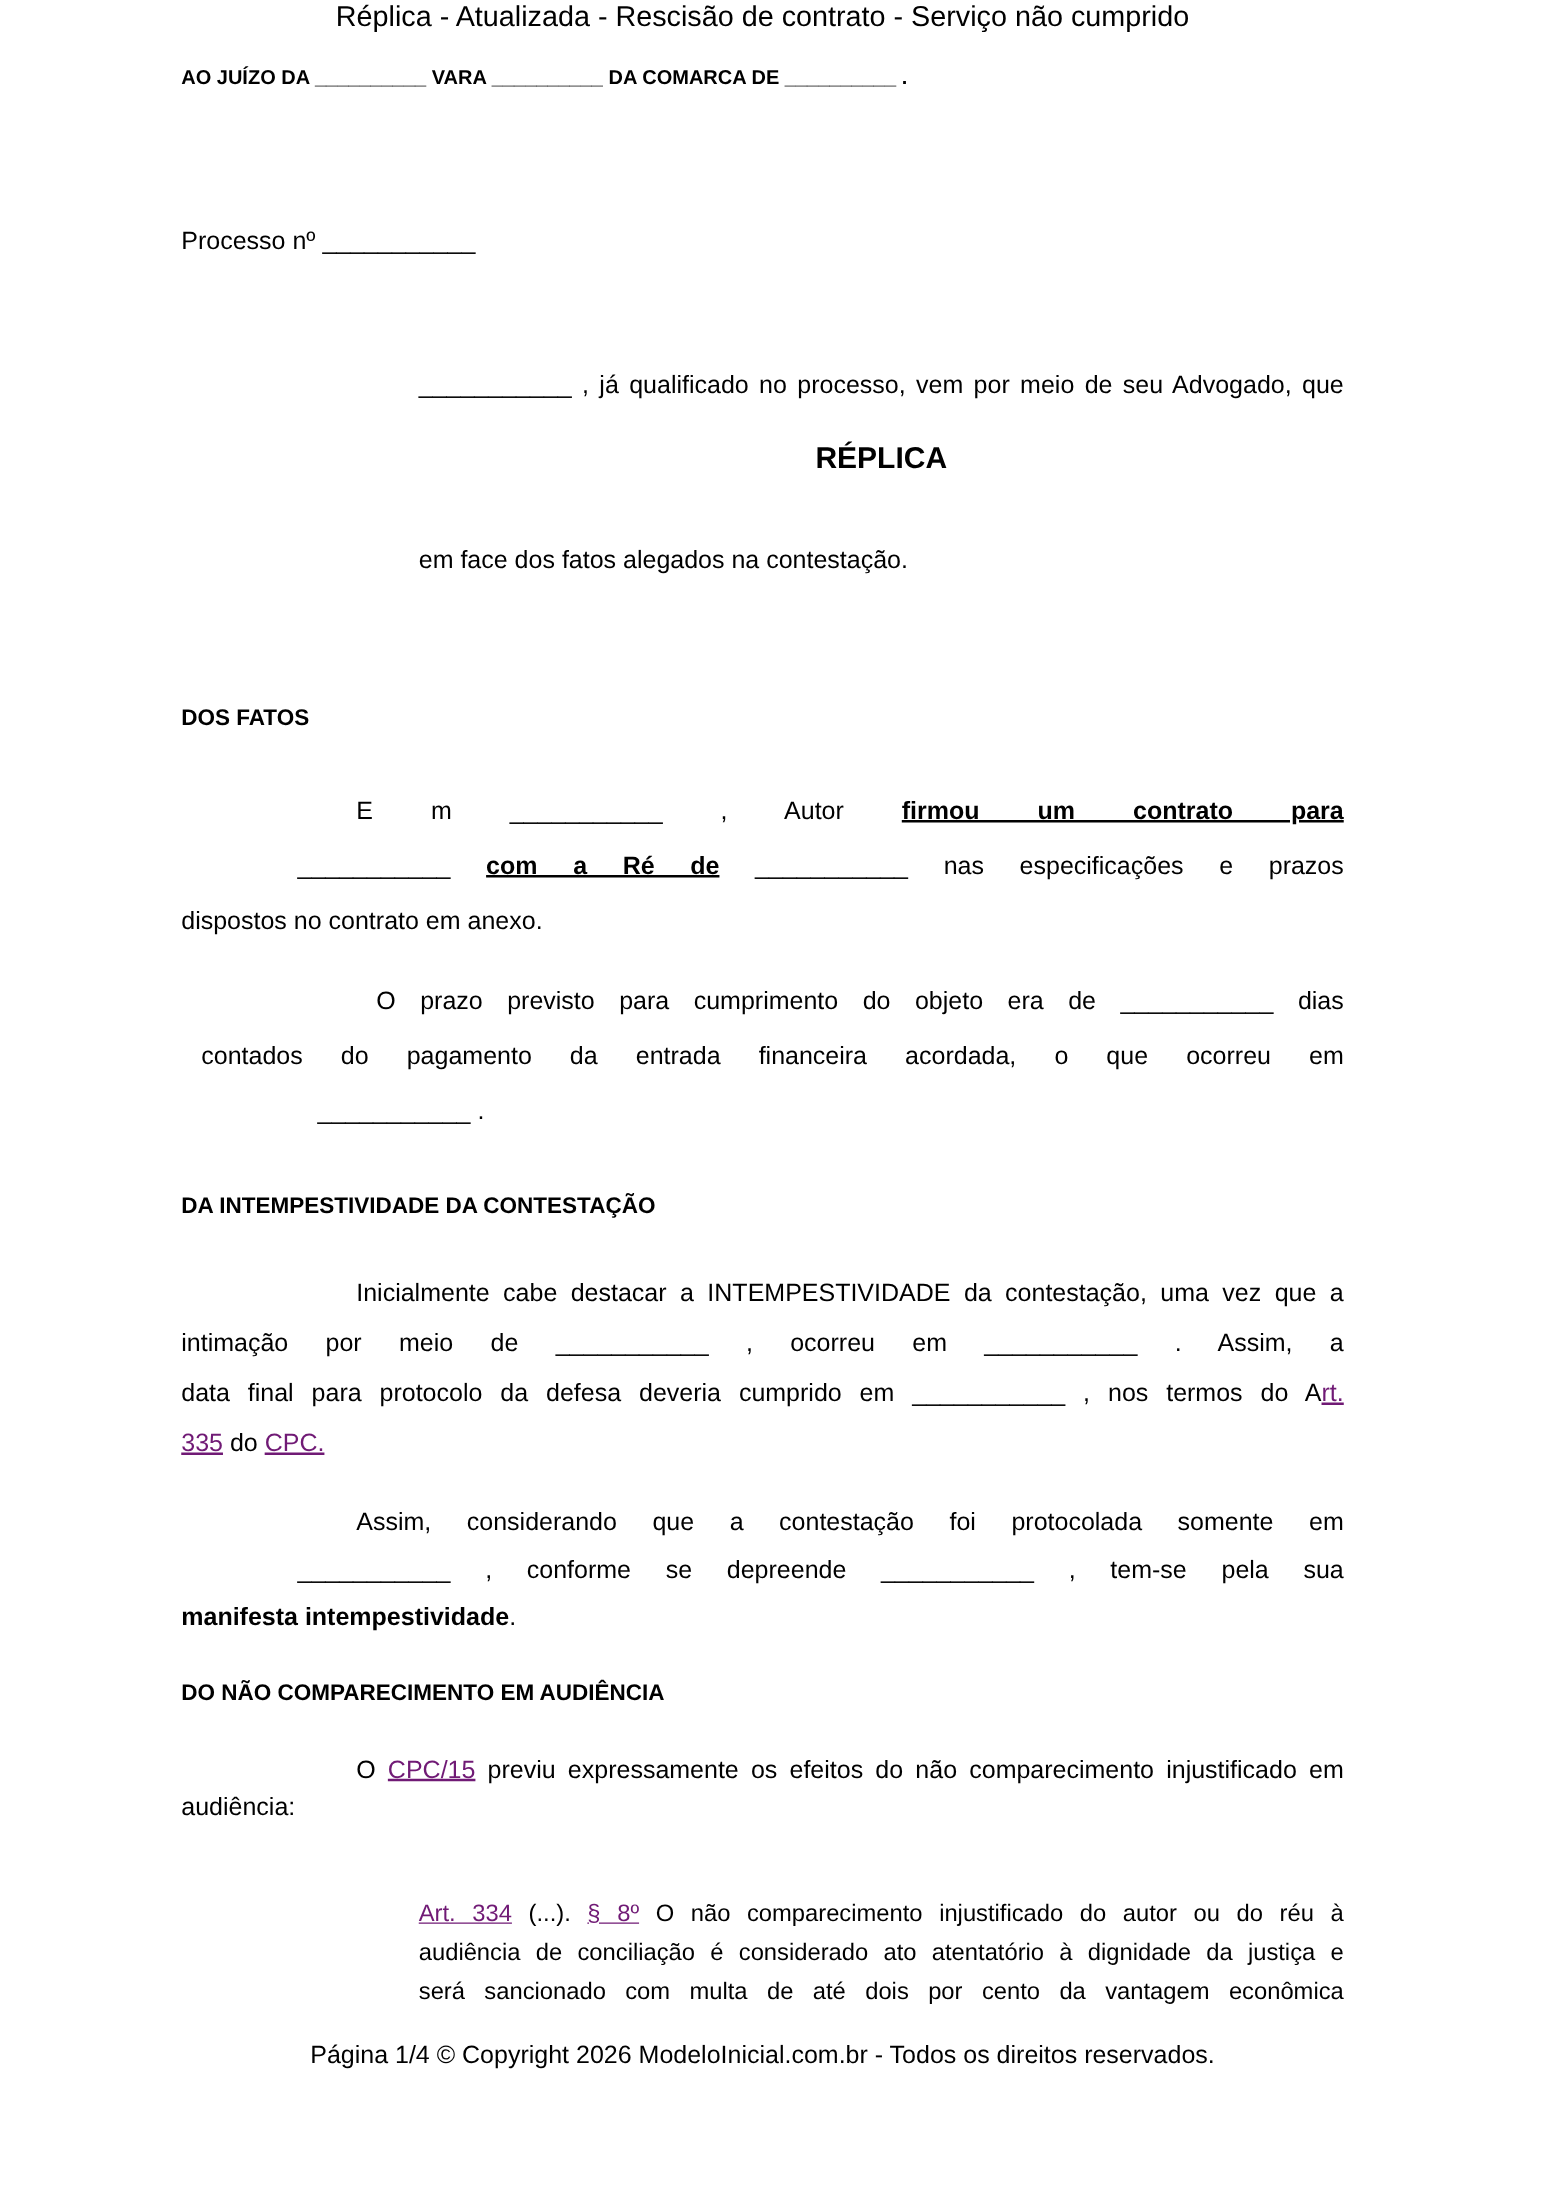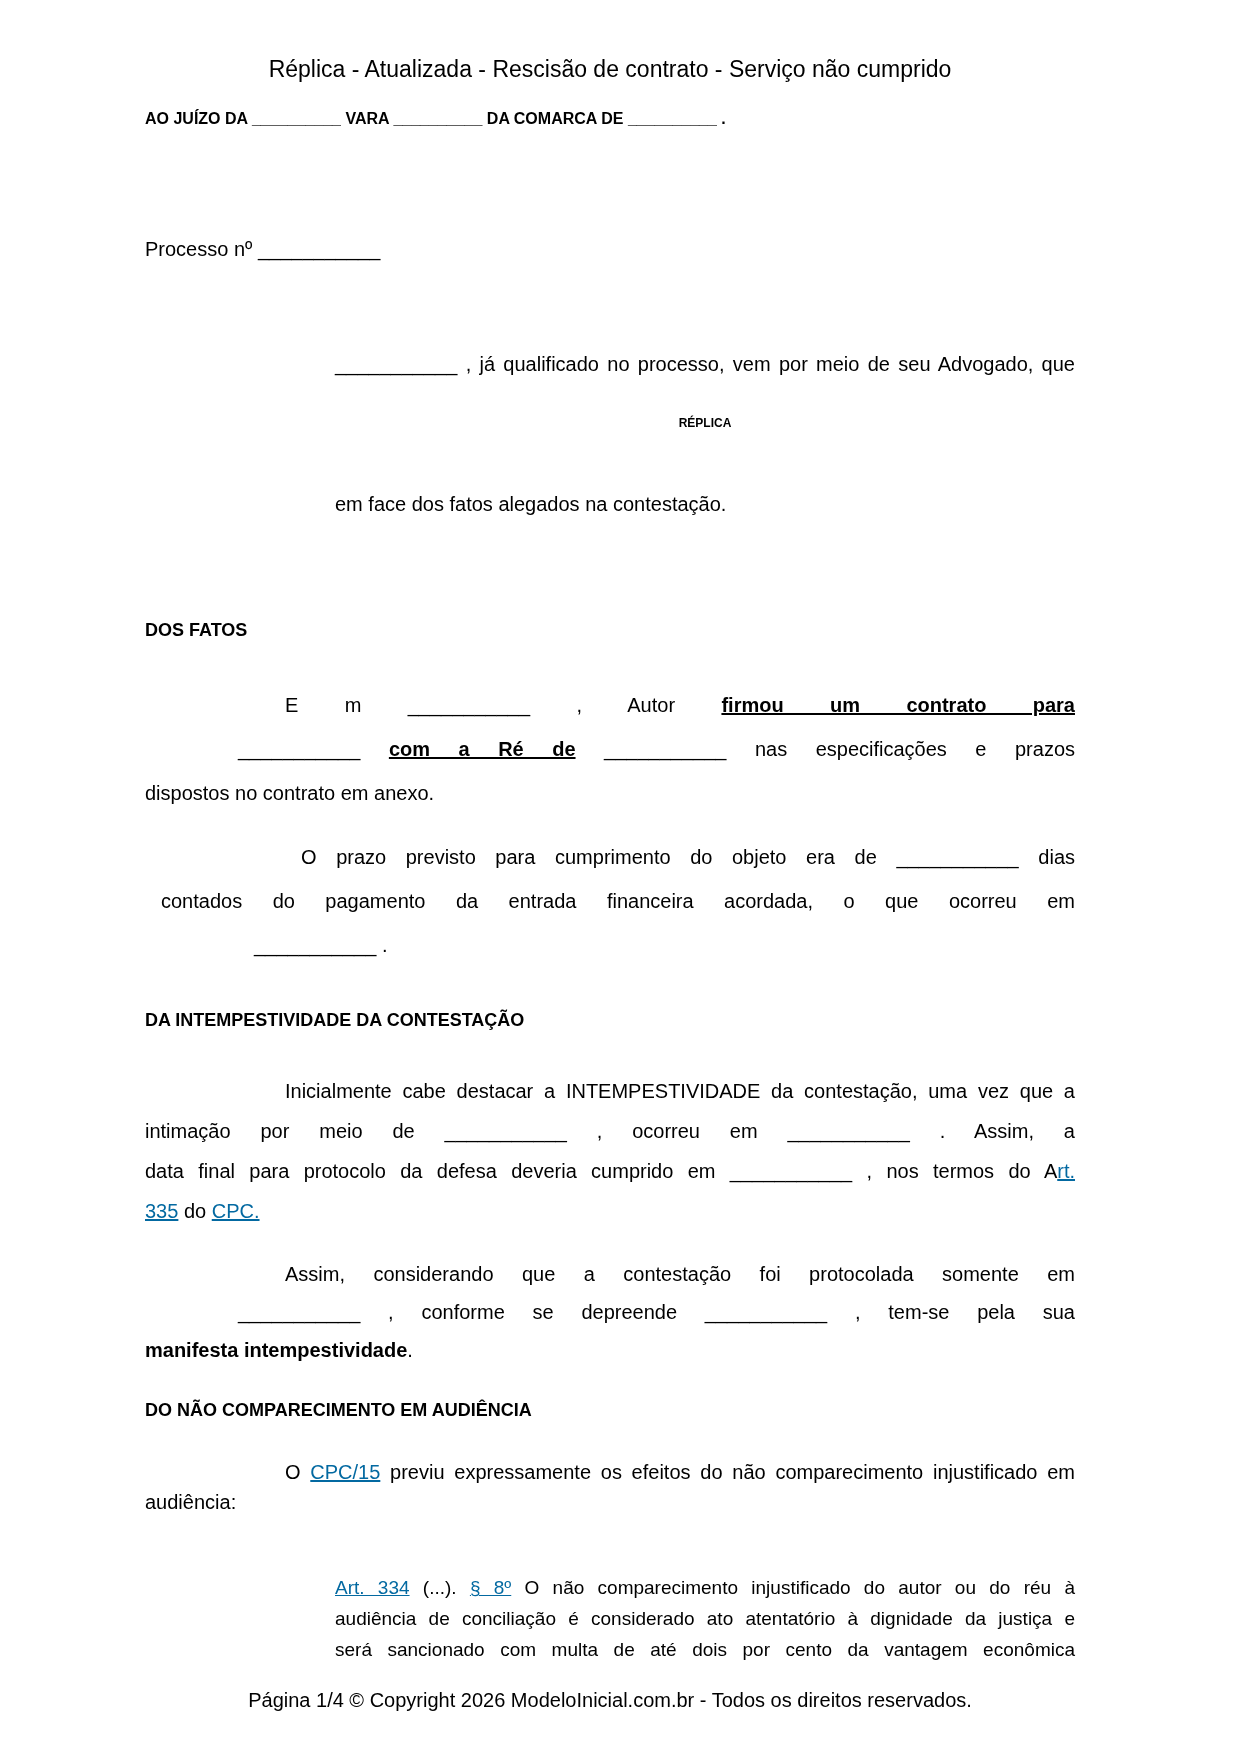--- a/index.html
+++ b/index.html
@@ -1,39 +1,39 @@
 <!DOCTYPE html>
 <html lang="pt-BR"><head>
 <meta charset="utf-8">
 <style>
   html,body{margin:0;padding:0;background:#ffffff;}
   .page{width:1240px;height:1754px;background:#ffffff;overflow:hidden;position:relative;}
-  .content{margin:0 165px 0 145px;padding-top:56px;
+  .content{margin:0 165px 0 145px;
            font-family:"Liberation Sans","DejaVu Sans",sans-serif;
            font-size:20px;color:#000;}
   .block{margin:0;}
   .line{line-height:26px;}
   .jf{text-align:justify;text-align-last:justify;}
   .ind{padding-left:93px;}
   .find{padding-left:140px;}
   .title-line{font-size:23px;text-align:center;}
   .court-line{font-size:16px;font-weight:bold;}
   .heading{font-size:18px;font-weight:bold;}
-  .center-bold{font-size:12px;font-weight:bold;text-align:center;}
+  .center-bold{font-size:24px;font-weight:bold;text-align:center;}
   .ml190{margin-left:190px;}
   .quote{margin-left:190px;font-size:19px;}
   .lh44 .line{line-height:44px;}
   .lh40 .line{line-height:40px;}
   .lh38 .line{line-height:38px;}
   .lh31 .line{line-height:31px;}
   .lh30 .line{line-height:30px;}
   .footer-line{text-align:center;}
   .seg-b{font-weight:bold;}
   .seg-bu{font-weight:bold;text-decoration:underline;}
-  a.seg-l{color:#0369a1;cursor:pointer;}
+  a.seg-l{color:#701a75;cursor:pointer;}
   .mt20{margin-top:20px;margin-left:16px;} .mt22{margin-top:22px;} .mt24{margin-top:24px;}
   .mt28{margin-top:28px;} .mt34{margin-top:34px;} .mt36{margin-top:55px;}
   .mt38{margin-top:38px;} .mt40{margin-top:40px;} .mt60{margin-top:40px;}
   .mt80{margin-top:80px;} .mt100{margin-top:100px;} .mt104{margin-top:104px;}
 </style>
 </head>
 <body>
 
 <div class="page">
   <div class="content">

